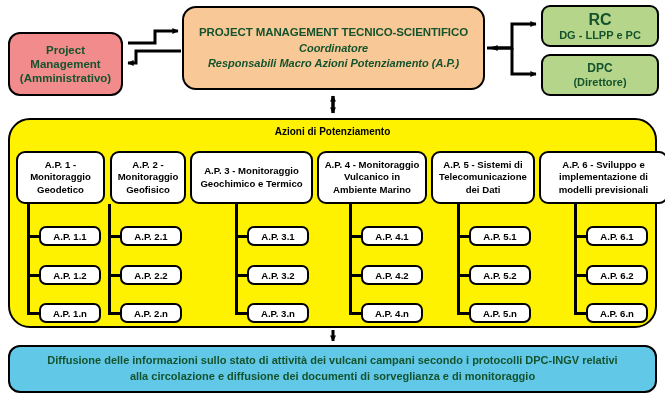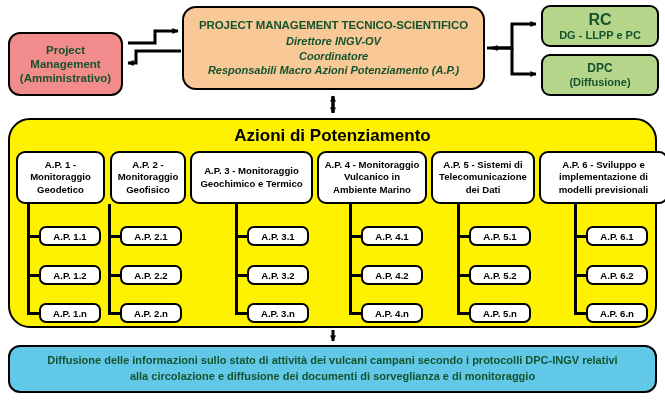--- a/index.html
+++ b/index.html
@@ -88,21 +88,21 @@
     box-sizing: border-box;
     background: #FFF200;
     border: 2px solid #000000;
     border-radius: 22px;
   }
   #yellow-title {
     position: absolute;
     left: 0; top: 6px;
     width: 100%;
     text-align: center;
-    font-size: 17px;
+    font-size: 10px;
     font-weight: bold;
     color: #000000;
   }
 
   
   .ap-head {
     position: absolute;
     box-sizing: border-box;
     background: #FFFFFF;
     border: 2px solid #000000;
@@ -204,33 +204,32 @@
   <div class="node" id="pm-admin-box">
     <div>
       <div>Project</div>
       <div>Management</div>
       <div>(Amministrativo)</div>
     </div>
   </div>
 
   <div class="node" id="pmts-box">
     <div class="ttl">PROJECT MANAGEMENT TECNICO-SCIENTIFICO</div>
-    <div class="sub">Direttore INGV-OV</div>
     <div class="sub">Coordinatore</div>
     <div class="sub">Responsabili Macro Azioni Potenziamento (A.P.)</div>
   </div>
 
   <div class="node" id="rc-box">
     <div class="l1">RC</div>
     <div class="l2">DG - LLPP e PC</div>
   </div>
 
   <div class="node" id="dpc-box">
     <div class="l1">DPC</div>
-    <div class="l2">(Diffusione)</div>
+    <div class="l2">(Direttore)</div>
   </div>
 
   <div id="yellow-panel">
     <div id="yellow-title">Azioni di Potenziamento</div>
     <div id="columns-host">
         <div class="ap-head" style="left: 6px; width: 89px;">A.P. 1 - Monitoraggio Geodetico</div>
         <div class="ap-sub" style="left: 29px; width: 62px; top: 106px;">A.P. 1.1</div>
         <div class="col-hline" style="left: 17px; width: 13px; top: 115px;"></div>
         <div class="ap-sub" style="left: 29px; width: 62px; top: 145px;">A.P. 1.2</div>
         <div class="col-hline" style="left: 17px; width: 13px; top: 154px;"></div>

